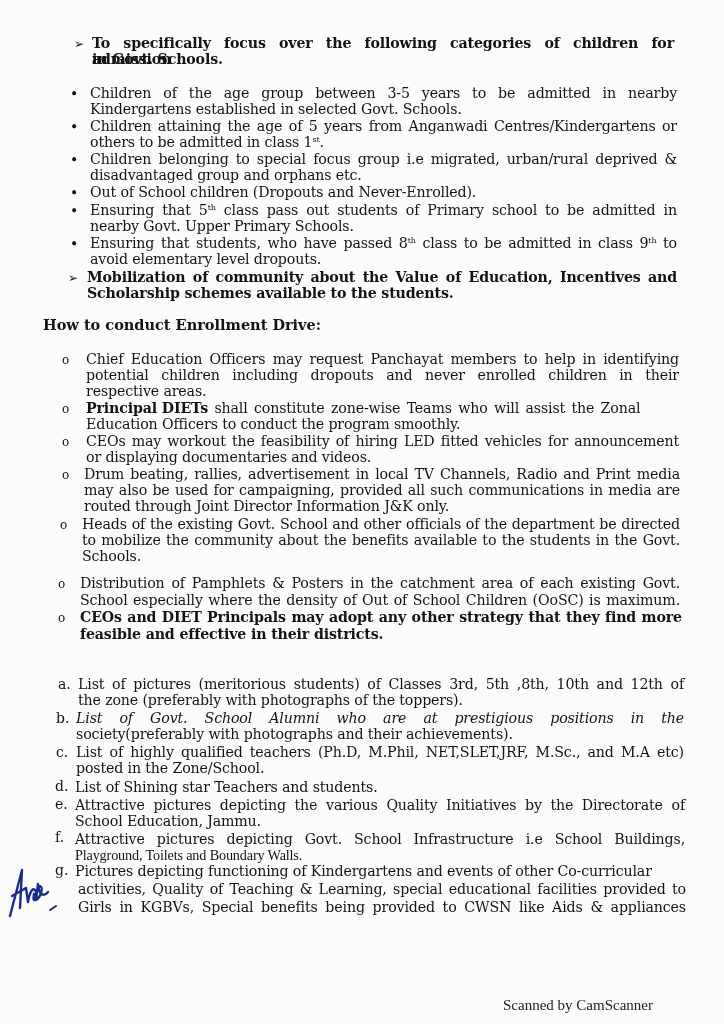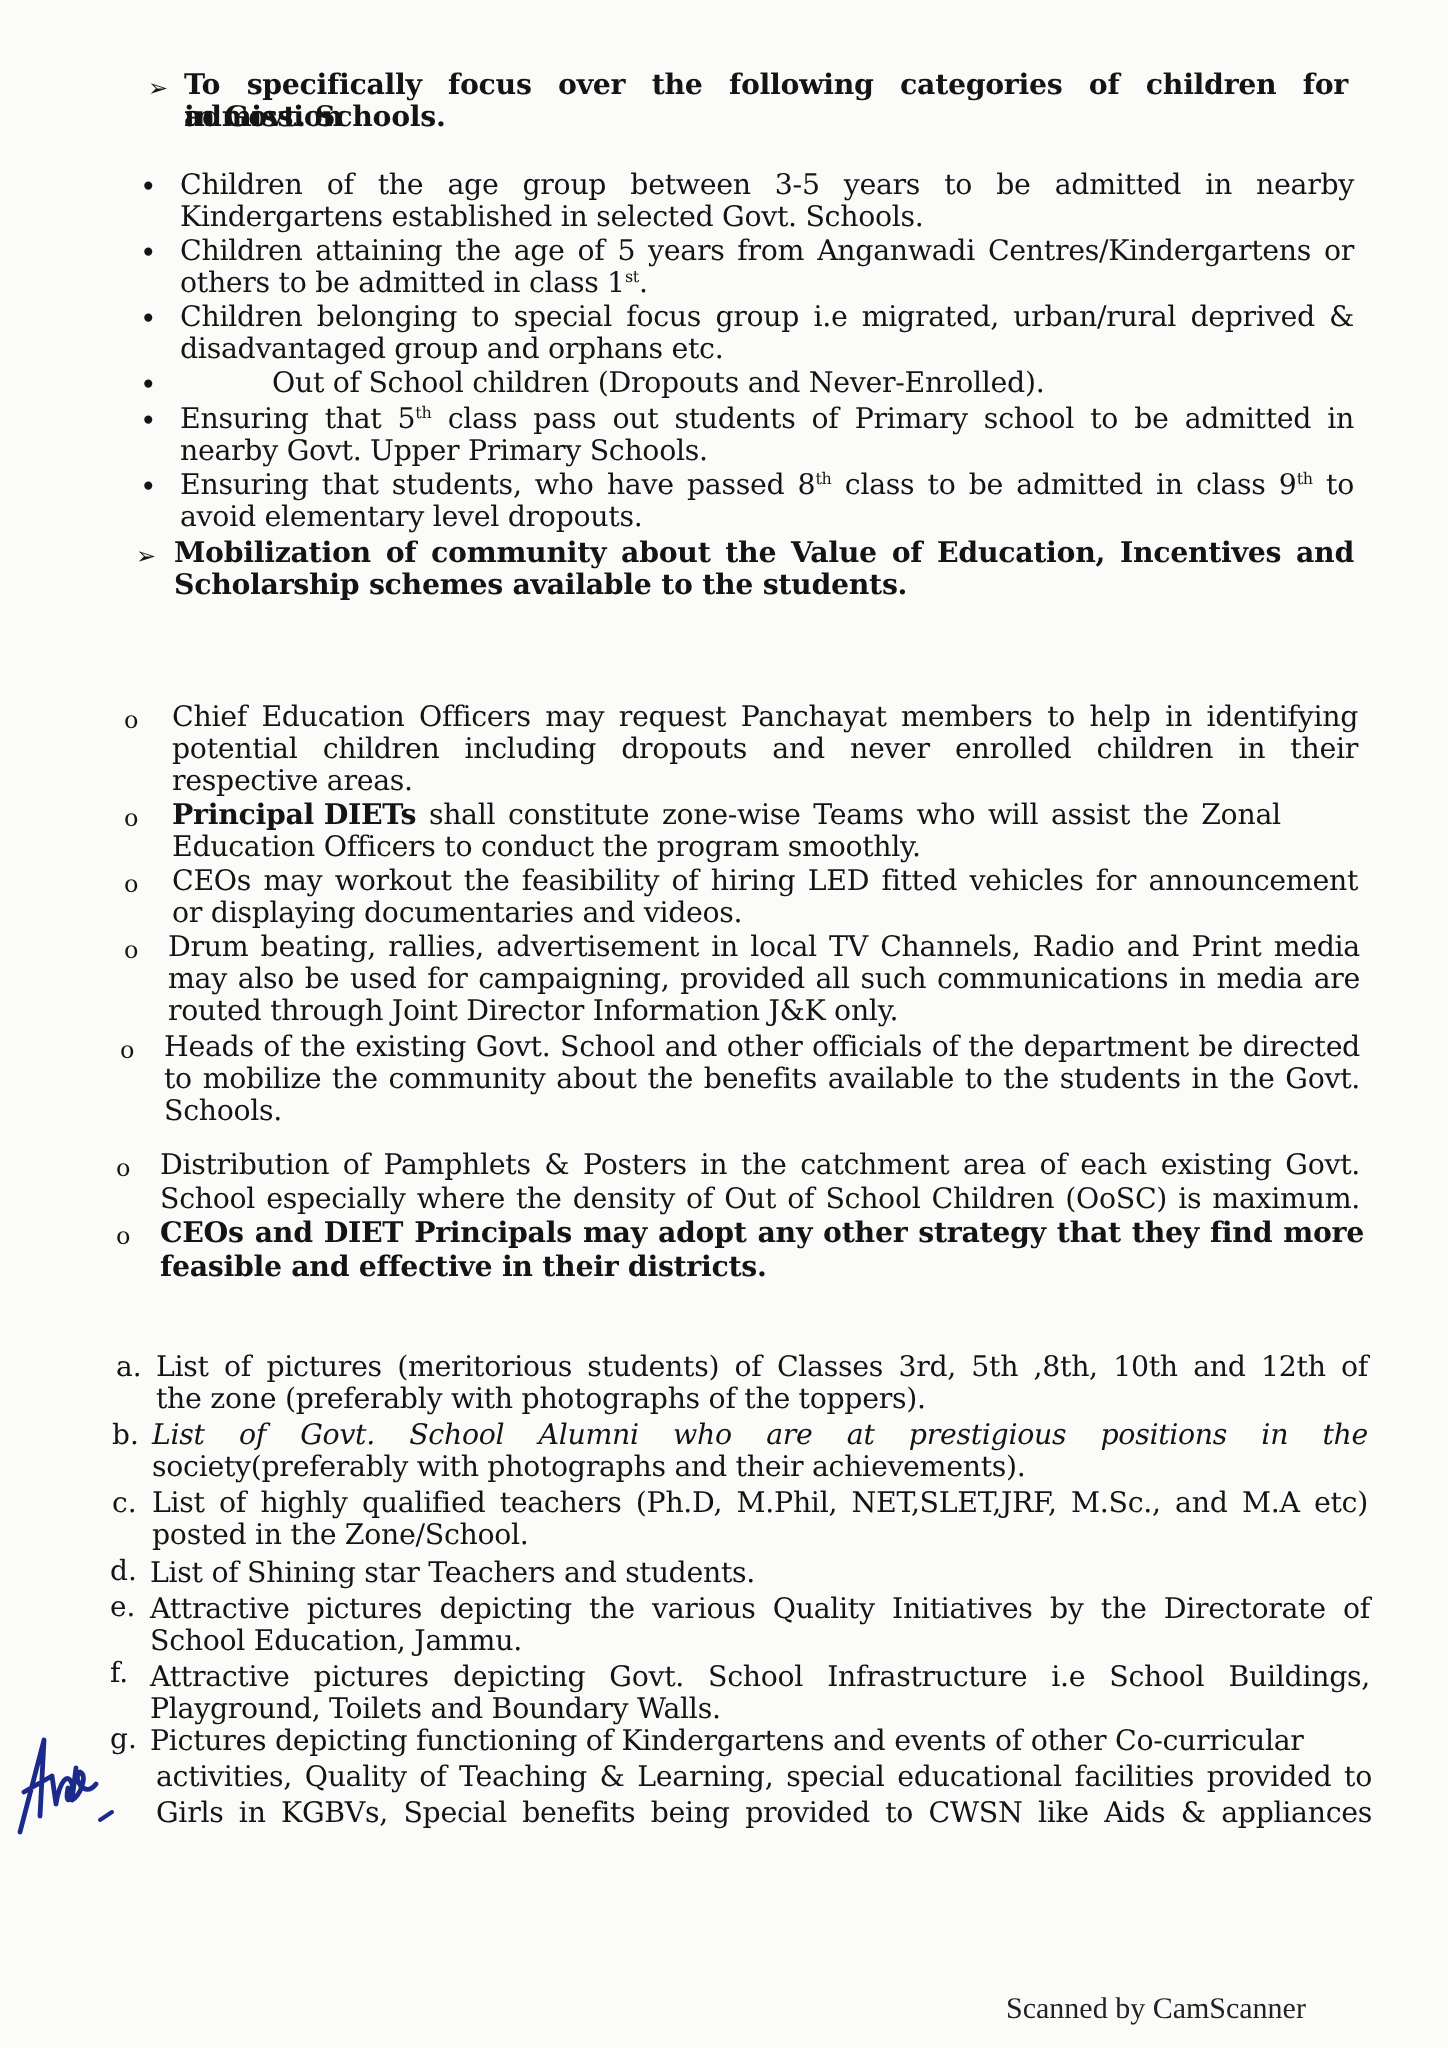--- a/index.html
+++ b/index.html
@@ -43,40 +43,41 @@
       <div class="line just" style="left:90px;top:118px;width:587px;">Children attaining the age of 5 years from Anganwadi Centres/Kindergartens or</div>
       <div class="line" style="left:90px;top:134px;"><span>others to be admitted in class 1</span><sup>st</sup><span>.</span></div>
     </div>
     <div>
       <span class="marker" style="left:70px;top:152px;">•</span>
       <div class="line just" style="left:90px;top:151px;width:587px;">Children belonging to special focus group i.e migrated, urban/rural deprived &amp;</div>
       <div class="line" style="left:90px;top:167px;">disadvantaged group and orphans etc.</div>
     </div>
     <div>
       <span class="marker" style="left:70px;top:185px;">•</span>
-      <div class="line" style="left:90px;top:184px;margin-left:46px;">Out of School children (Dropouts and Never-Enrolled).</div>
+      <div class="line" style="left:90px;top:184px;">Out of School children (Dropouts and Never-Enrolled).</div>
     </div>
     <div>
       <span class="marker" style="left:70px;top:203px;">•</span>
       <div class="line just" style="left:90px;top:202px;width:587px;"><span>Ensuring that 5</span><sup>th</sup><span> class pass out students of Primary school to be admitted in</span></div>
       <div class="line" style="left:90px;top:218px;">nearby Govt. Upper Primary Schools.</div>
     </div>
     <div>
       <span class="marker" style="left:70px;top:236px;">•</span>
       <div class="line just" style="left:90px;top:235px;width:587px;"><span>Ensuring that students, who have passed 8</span><sup>th</sup><span> class to be admitted in class 9</span><sup>th</sup><span> to</span></div>
       <div class="line" style="left:90px;top:251px;">avoid elementary level dropouts.</div>
     </div>
   </div>
 
   <div>
     <span class="marker arrow" style="left:68px;top:270px;">➢</span>
     <div class="line bold just" style="left:87px;top:269px;width:590px;">Mobilization of community about the Value of Education, Incentives and</div>
     <div class="line bold" style="left:87px;top:285px;">Scholarship schemes available to the students.</div>
   </div>
 
+  <div class="heading" style="left:43px;top:317px;">How to conduct Enrollment Drive:</div>
 
   <div>
     <div>
       <span class="marker" style="left:62px;top:352px;font-size:12px;">o</span>
       <div class="line just" style="left:86px;top:351px;width:593px;">Chief Education Officers may request Panchayat members to help in identifying</div>
       <div class="line just" style="left:86px;top:367px;width:593px;">potential children including dropouts and never enrolled children in their</div>
       <div class="line" style="left:86px;top:383px;">respective areas.</div>
     </div>
     <div>
       <span class="marker" style="left:62px;top:401px;font-size:12px;">o</span>
@@ -134,21 +135,21 @@
       <div class="line" style="left:75px;top:779px;">List of Shining star Teachers and students.</div>
     </div>
     <div>
       <span class="marker" style="left:55px;top:796px;">e.</span>
       <div class="line just" style="left:75px;top:797px;width:610px;">Attractive pictures depicting the various Quality Initiatives by the Directorate of</div>
       <div class="line" style="left:75px;top:813px;">School Education, Jammu.</div>
     </div>
     <div>
       <span class="marker" style="left:55px;top:829px;">f.</span>
       <div class="line just" style="left:75px;top:831px;width:610px;">Attractive pictures depicting Govt. School Infrastructure i.e School Buildings,</div>
-      <div class="line" style="left:75px;top:847px;">Playground, Toilets and Boundary Walls.</div>
+      <div class="line" style="left:75px;top:847px;font-family:Liberation Serif, serif;">Playground, Toilets and Boundary Walls.</div>
     </div>
     <div>
       <span class="marker" style="left:55px;top:862px;">g.</span>
       <div class="line" style="left:75px;top:863px;">Pictures depicting functioning of Kindergartens and events of other Co-curricular</div>
       <div class="line just" style="left:78px;top:881px;width:608px;">activities, Quality of Teaching &amp; Learning, special educational facilities provided to</div>
       <div class="line just" style="left:78px;top:899px;width:608px;">Girls in KGBVs, Special benefits being provided to CWSN like Aids &amp; appliances</div>
       <div class="line" style="left:74px;top:916px;"></div>
     </div>
   </div>
 

